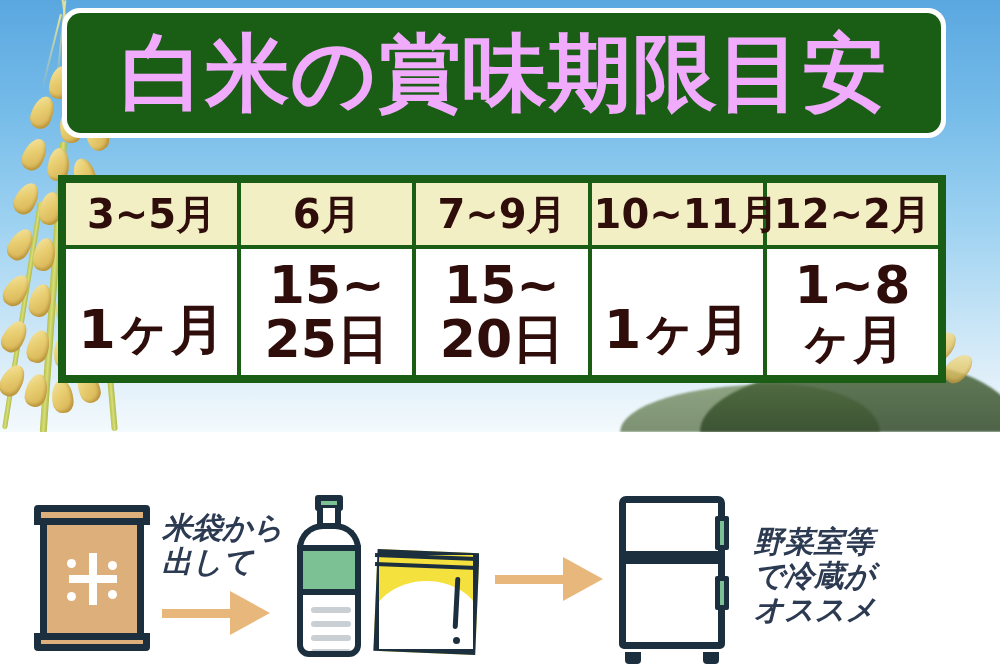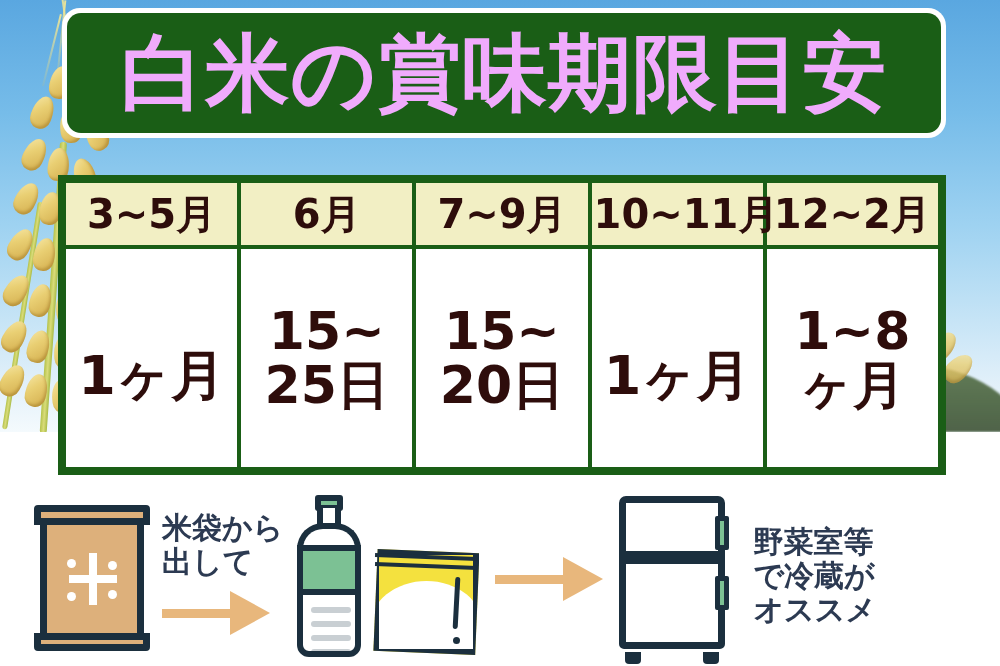--- a/index.html
+++ b/index.html
@@ -123,21 +123,21 @@
     letter-spacing: 1px;
     white-space: nowrap;
   }
 
   
   .table-outer {
     position: absolute;
     left: 58px;
     top: 175px;
     width: 888px;
-    height: 300px;
+    height: 208px;
     background: #1a5e16;
     border: 4px solid #1a5e16;
     box-sizing: border-box;
   }
   table.shelf {
     width: 100%;
     height: 100%;
     border-collapse: separate;
     border-spacing: 4px;
     table-layout: fixed;
@@ -204,20 +204,21 @@
     align-items: flex-end;
     justify-content: center;
   }
   .step-label {
     color: #2c3a52;
     font-weight: 700;
     font-size: 30px;
     line-height: 1.14;
     white-space: pre-line;
     font-family: "DejaVu Sans", "Liberation Sans", sans-serif;
+    font-style: italic;
   }
   .arrow {
     width: 112px;
     height: 56px;
     position: relative;
     flex: none;
   }
   .arrow .shaft {
     position: absolute;
     left: 0;

